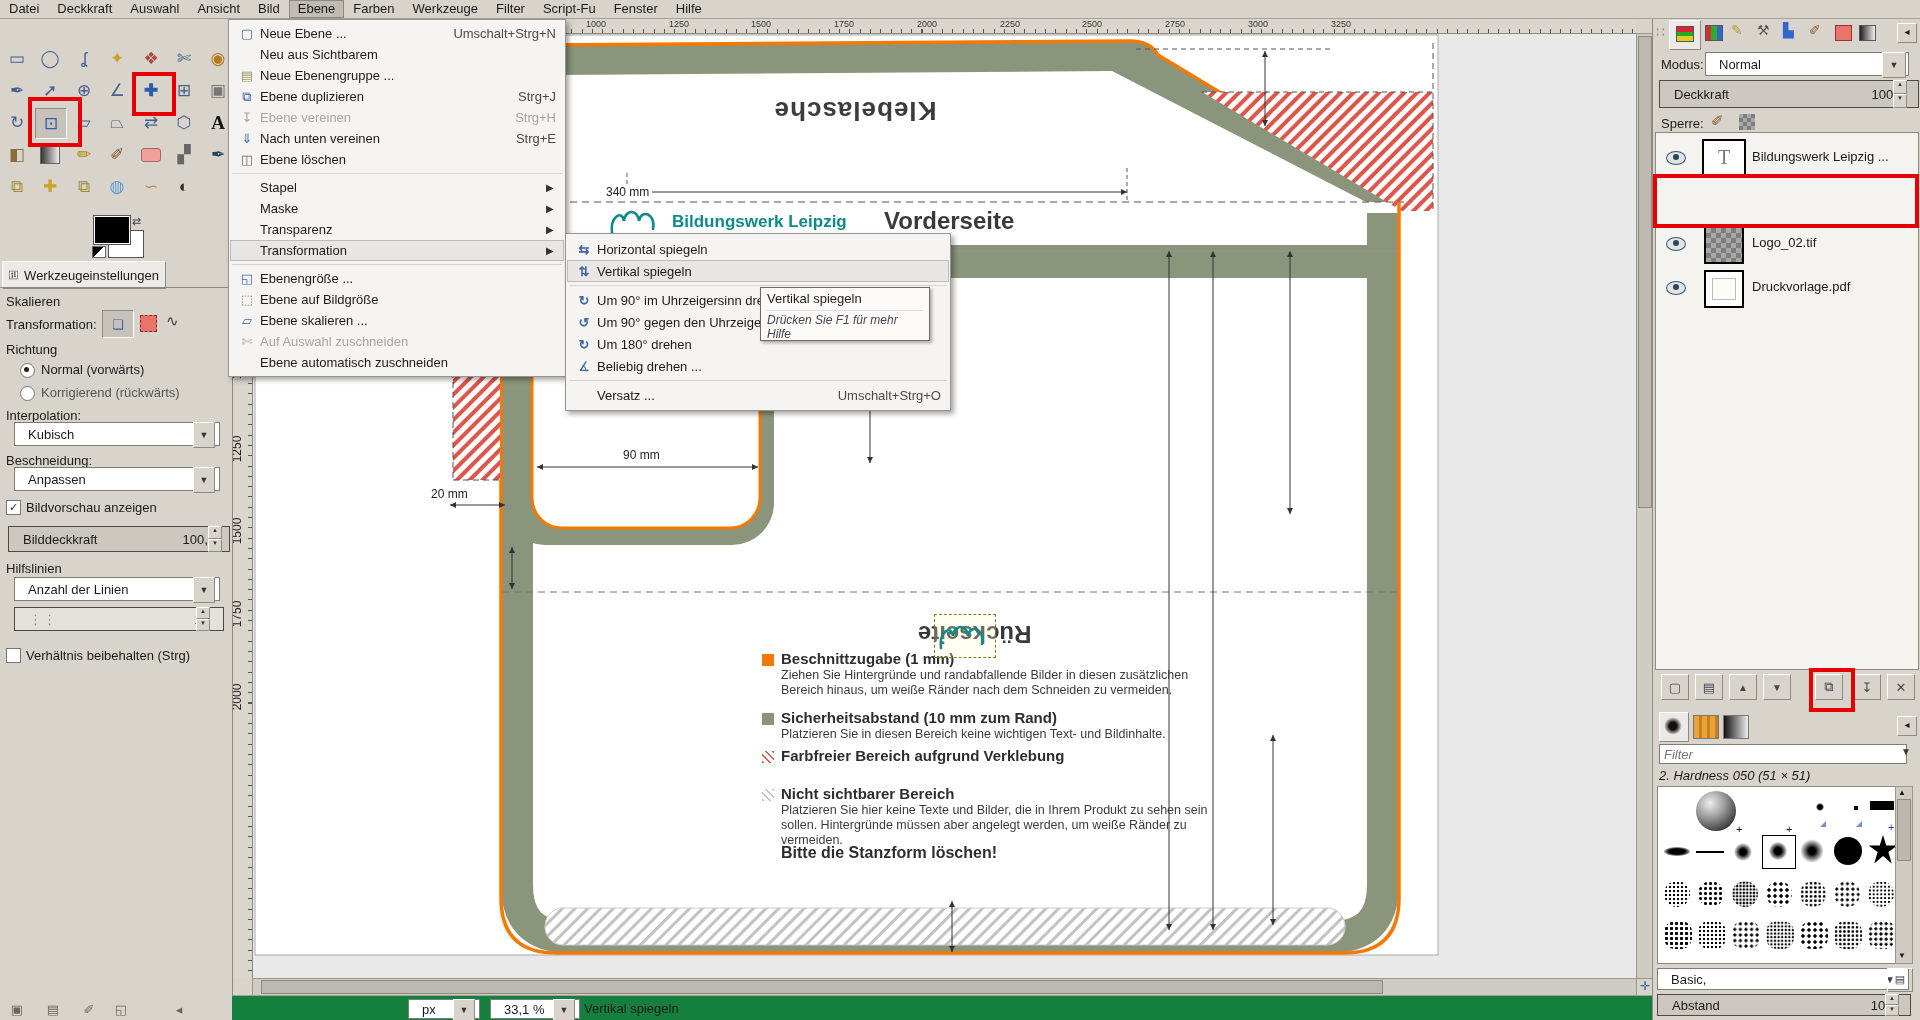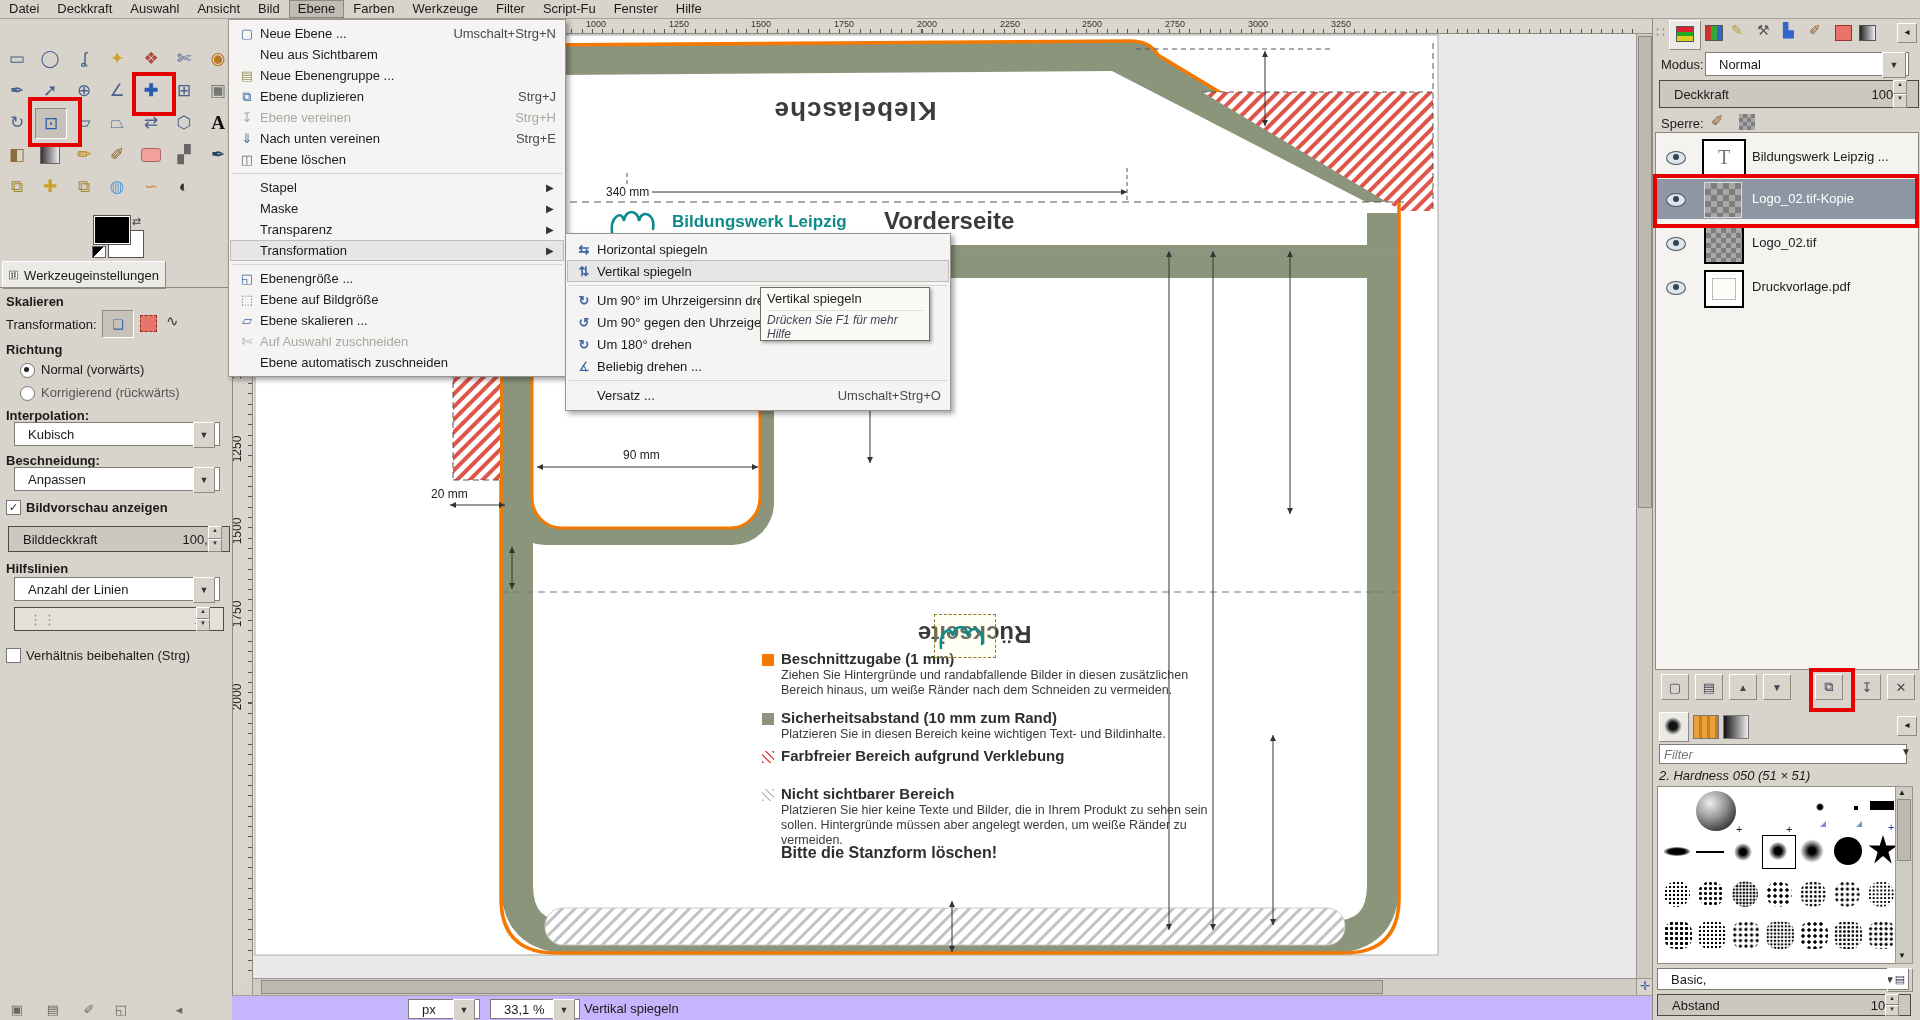--- a/index.html
+++ b/index.html
@@ -28,21 +28,21 @@
   .combo{position:absolute;background:#fff;border:1px solid #7f7c75;display:flex;align-items:center;padding:0 13px;font-size:13px}
   .combo .caret{margin-left:auto;color:#444;font-size:10px}
   .arrbtn{position:absolute;background:#d8d4cc;border:1px solid;border-color:#fff #8e8a80 #8e8a80 #fff;display:flex;align-items:center;justify-content:center;font-size:9px;color:#333}
   .spinscale{position:absolute;background:#ccc8c0;border:1px solid #4c4a45;display:flex;align-items:center;padding:0 14px;font-size:13px}
   .spinscale .val{margin-left:auto}
   .spincol{position:absolute;display:flex;flex-direction:column}
   .spincol span{flex:1;background:#d8d4cc;border:1px solid;border-color:#fff #8e8a80 #8e8a80 #fff;font-size:6px;line-height:6px;text-align:center;color:#333}
   .check{position:absolute;width:13px;height:13px;background:#fff;border:1px solid #777;font-size:11px;line-height:12px;text-align:center;color:#2a2a2a}
   .radio{position:absolute;width:13px;height:13px;border-radius:50%;background:#fff;border:1px solid #777}
   .radio.sel::after{content:"";position:absolute;left:3px;top:3px;width:5px;height:5px;border-radius:50%;background:#222}
-  .bold{font-weight:bold}
+  .bold{font-weight:normal}
   
   .ruler{background:#dad6ce;z-index:5}
   .ruler-num{position:absolute;font-size:9px;color:#333}
   .vlabel{position:absolute;font-size:12px;color:#222;white-space:nowrap;transform:rotate(-90deg);transform-origin:center}
   .rot180{transform:rotate(180deg)}
   .dimchip{position:absolute;font-size:12px;color:#222;background:#fff;padding:0 3px;z-index:8}
   .legend-title{position:absolute;font-weight:bold;font-size:15px;color:#2e2e2e;z-index:8}
   .legend-body{position:absolute;font-size:12.5px;color:#3a3a3a;width:450px;line-height:15px;z-index:8}
   .sw{position:absolute;width:12px;height:12px;z-index:8}
   .checker{background:repeating-conic-gradient(#7e7e7e 0% 25%, #a8a8a8 0% 50%);background-size:12px 12px}
@@ -304,21 +304,21 @@
     <div class="footicon" style="left:6px;top:982px">▣</div>
     <div class="footicon" style="left:42px;top:982px">▤</div>
     <div class="footicon" style="left:78px;top:982px">✐</div>
     <div class="footicon" style="left:110px;top:982px">◱</div>
     <div class="footicon" style="left:168px;top:982px">◂</div>
   </div>
 
   <div class="redbox" style="left:132px;top:72px;width:36px;height:36px"></div>
   <div class="redbox" style="left:28px;top:97px;width:46px;height:42px"></div>
 
-  <div class="abs" style="left:232px;top:995px;width:1420px;height:25px;background:#c4b5fd;border-top:1px solid #a5a199;z-index:10">
+  <div class="abs" style="left:232px;top:995px;width:1420px;height:25px;background:#15803d;border-top:1px solid #a5a199;z-index:10">
     <div class="combo" style="left:176px;top:3px;width:44px;height:18px">
         <span>px</span>
       </div>
     <div class="arrbtn" style="left:221px;top:3px;width:20px;height:20px">▼</div>
     <div class="combo" style="left:258px;top:3px;width:62px;height:18px">
         <span>33,1 %</span>
       </div>
     <div class="arrbtn" style="left:321px;top:3px;width:20px;height:20px">▼</div>
     <div class="abs" style="left:352px;top:5px">Vertikal spiegeln</div>
   </div>
@@ -355,25 +355,20 @@
 
     <div class="abs" style="left:8px;top:98px">Sperre:</div>
     <div class="abs" style="left:58px;top:94px;color:#8a5a2b;font-size:15px">✐</div>
     <div class="abs checker" style="left:86px;top:96px;width:16px;height:16px;background-size:8px 8px"></div>
 
     <div class="abs" style="left:2px;top:114px;width:262px;height:536px;background:#f4f3f0;border:1px solid #8e8a80">
       <div class="abs" style="left:0;top:4px;width:260px;height:40px">
         <span class="eye" style="position:absolute;left:10px;top:14px"></span>
         <span style="position:absolute;left:46px;top:2px;width:40px;height:34px;background:#fff;border:2px solid #000;text-align:center;font-family:'Liberation Serif',serif;color:#777;font-size:20px;line-height:32px">T</span>
         <span style="position:absolute;left:96px;top:12px">Bildungswerk Leipzig ...</span>
-      </div>
-      <div class="abs" style="left:0;top:46px;width:260px;height:40px;background:#8c97a3;color:#fff">
-        <span class="eye" style="position:absolute;left:10px;top:14px"></span>
-        <span class="checker" style="position:absolute;left:48px;top:3px;width:36px;height:34px;border:1px solid #ddd"></span>
-        <span style="position:absolute;left:96px;top:12px">Logo_02.tif-Kopie</span>
       </div>
       <div class="abs" style="left:0;top:90px;width:260px;height:40px">
         <span class="eye" style="position:absolute;left:10px;top:14px"></span>
         <span class="checker" style="position:absolute;left:48px;top:3px;width:36px;height:34px;border:2px solid #000;background-size:10px 10px"></span>
         <span style="position:absolute;left:96px;top:12px">Logo_02.tif</span>
       </div>
       <div class="abs" style="left:0;top:134px;width:260px;height:40px">
         <span class="eye" style="position:absolute;left:10px;top:14px"></span>
         <span style="position:absolute;left:48px;top:3px;width:36px;height:34px;background:#fdfdf8;border:2px solid #000;box-shadow:inset 0 0 0 6px #fff,inset 0 0 0 7px #bbb"></span>
         <span style="position:absolute;left:96px;top:12px">Druckvorlage.pdf</span>

